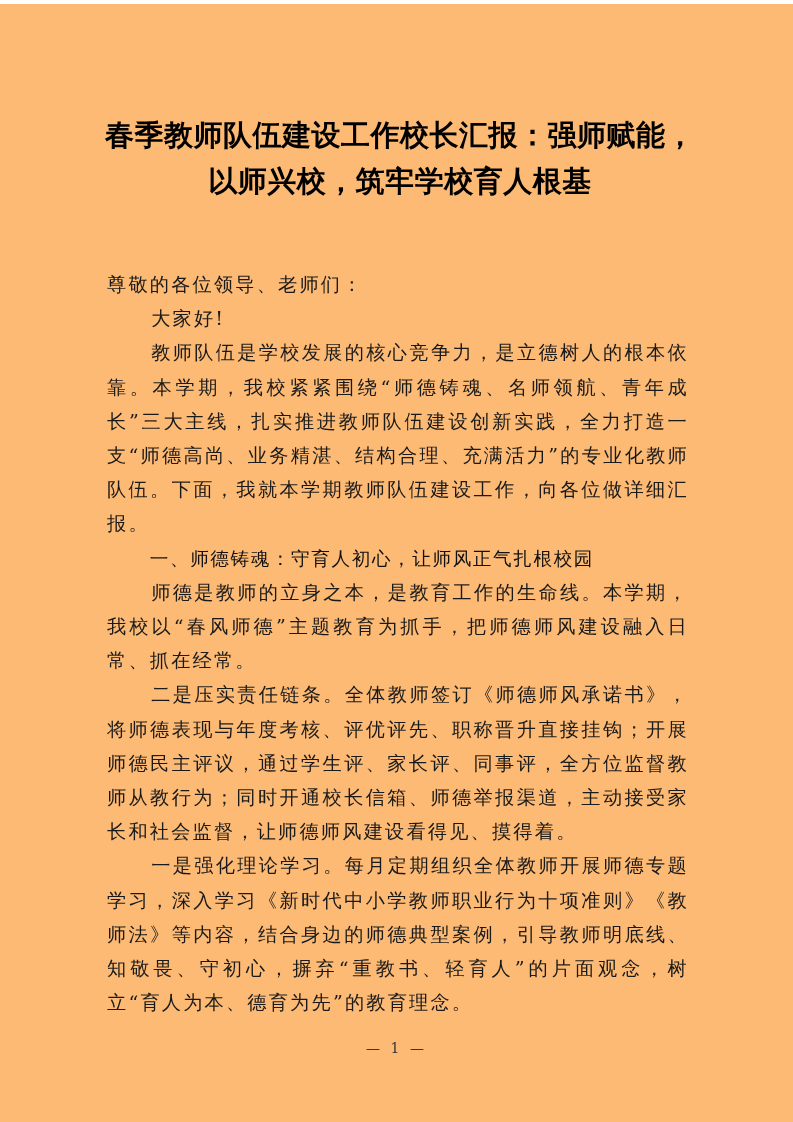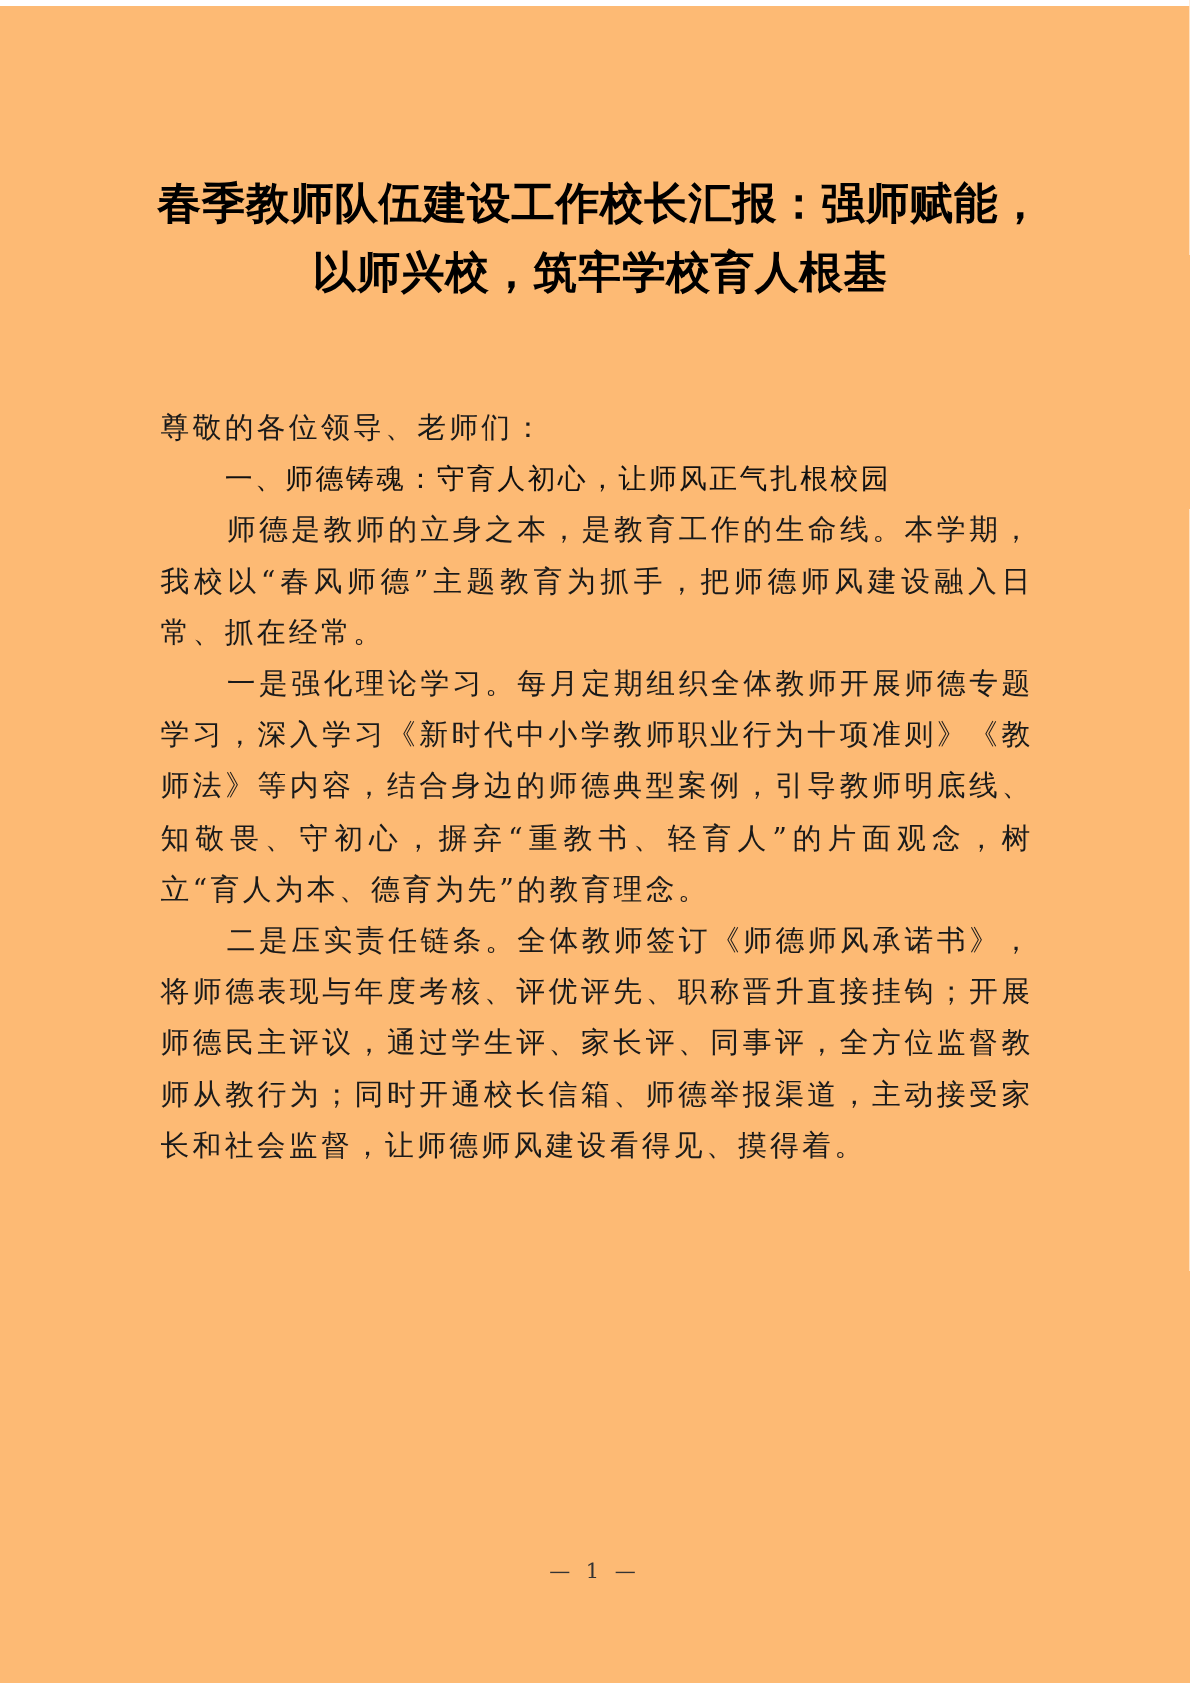--- a/index.html
+++ b/index.html
@@ -74,21 +74,23 @@
   </style>
 </head>
 <body>
 
 <div class="page">
 
   <h1 class="title" style="margin:0;">春季教师队伍建设工作校长汇报：强师赋能，以师兴校，筑牢学校育人根基</h1>
 
   <div class="body-text">
     <p>尊敬的各位领导、老师们：</p>
+    <p class="indent">大家好!</p>
+    <p class="indent">教师队伍是学校发展的核心竞争力，是立德树人的根本依靠。本学期，我校紧紧围绕“师德铸魂、名师领航、青年成长”三大主线，扎实推进教师队伍建设创新实践，全力打造一支“师德高尚、业务精湛、结构合理、充满活力”的专业化教师队伍。下面，我就本学期教师队伍建设工作，向各位做详细汇报。</p>
     <p class="indent heading">一、师德铸魂：守育人初心，让师风正气扎根校园</p>
     <p class="indent">师德是教师的立身之本，是教育工作的生命线。本学期，我校以“春风师德”主题教育为抓手，把师德师风建设融入日常、抓在经常。</p>
+    <p class="indent">二是压实责任链条。全体教师签订《师德师风承诺书》，将师德表现与年度考核、评优评先、职称晋升直接挂钩；开展师德民主评议，通过学生评、家长评、同事评，全方位监督教师从教行为；同时开通校长信箱、师德举报渠道，主动接受家长和社会监督，让师德师风建设看得见、摸得着。</p>
     <p class="indent">一是强化理论学习。每月定期组织全体教师开展师德专题学习，深入学习《新时代中小学教师职业行为十项准则》《教师法》等内容，结合身边的师德典型案例，引导教师明底线、知敬畏、守初心，摒弃“重教书、轻育人”的片面观念，树立“育人为本、德育为先”的教育理念。</p>
-    <p class="indent">二是压实责任链条。全体教师签订《师德师风承诺书》，将师德表现与年度考核、评优评先、职称晋升直接挂钩；开展师德民主评议，通过学生评、家长评、同事评，全方位监督教师从教行为；同时开通校长信箱、师德举报渠道，主动接受家长和社会监督，让师德师风建设看得见、摸得着。</p>
   </div>
 
   <div class="footer">— 1 —</div>
 
 </div>
 
 </body></html>

